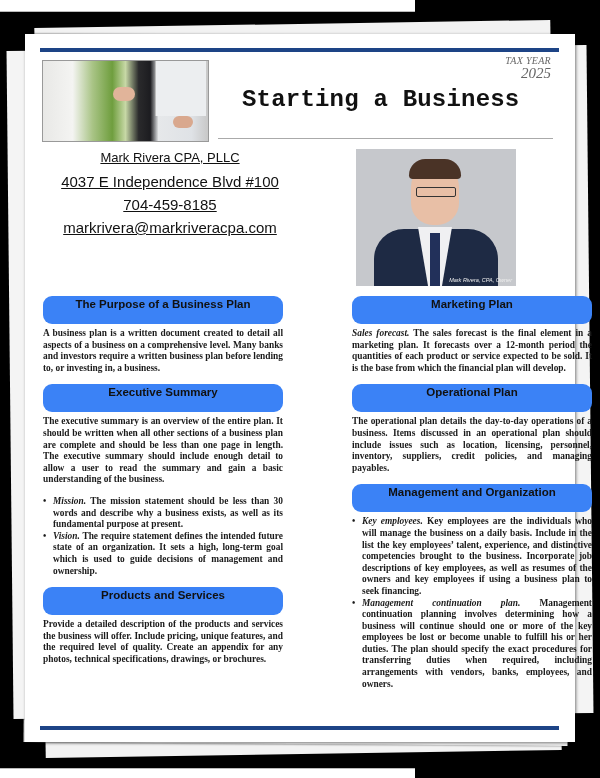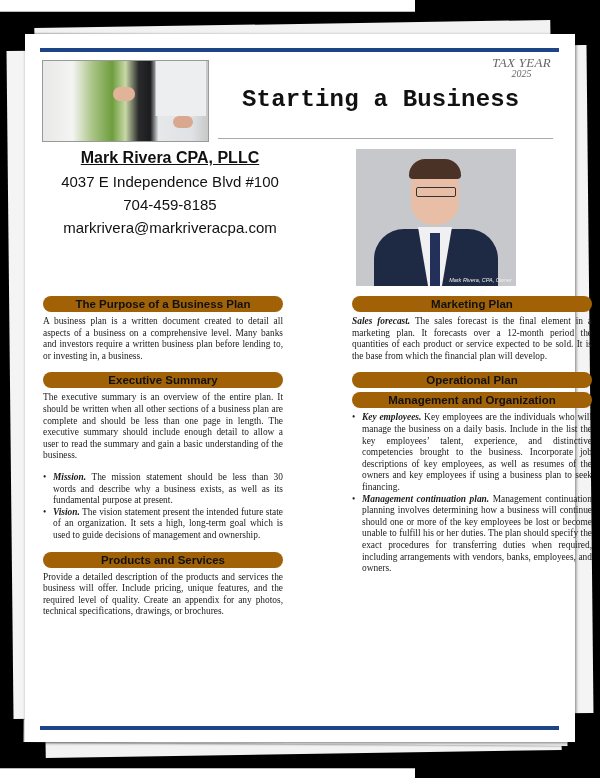--- a/index.html
+++ b/index.html
@@ -22,50 +22,50 @@
   .rule-bottom { position:absolute; left:15px; top:692px; width:519px; height:4px; background:#1d4486; }
   .hero-photo {
     position:absolute; left:17px; top:26px; width:165px; height:80px;
     background:linear-gradient(90deg,#e8e8e6 0%,#f4f4f2 18%,#a9c486 30%,#6f9e3e 42%,#c7d8a6 50%,#2a2a2c 58%,#1c1c20 65%,#e6e8ea 70%,#dfe2e6 90%,#c8c8c8 100%);
     border:1px solid #999; overflow:hidden;
   }
   .hero-photo .doc { position:absolute; left:112px; top:0; width:50px; height:55px; background:#eceef0; border-left:1px solid #bbb; }
   .hero-photo .hand1 { position:absolute; left:70px; top:26px; width:22px; height:14px; background:#e1b49a; border-radius:8px; }
   .hero-photo .hand2 { position:absolute; left:130px; top:55px; width:20px; height:12px; background:#d9a88e; border-radius:7px; }
   .tax-year { position:absolute; right:24px; top:22px; text-align:right; color:#666; font-family:"Liberation Serif", serif; font-style:italic; line-height:1; }
-  .tax-year .lbl { font-size:13px; letter-spacing:0.3px;font-style:italic; }
-  .tax-year .yr { font-size:10px;text-align:center; }
+  .tax-year .lbl { font-size:10px; letter-spacing:0.3px;font-style:italic; }
+  .tax-year .yr { font-size:15px; }
   .title {
     position:absolute; left:217px; top:52px; font-family:Liberation Mono, monospace;
     font-weight:bold; font-size:24px; color:#111; letter-spacing:0.2px;
   }
   .title-rule { position:absolute; left:193px; top:104px; width:335px; height:1px; background:#aaa; }
   .contact { position:absolute; left:10px; top:112px; width:270px; text-align:center; font-family:"Liberation Sans", sans-serif; color:#111; }
-  .contact .firm { font-size:16px; font-weight:bold; text-decoration:underline; line-height:24px; }
-  .contact .line { font-size:15px; line-height:23px; }
+  .contact .firm { font-size:13px; font-weight:normal; text-decoration:underline; line-height:24px; }
+  .contact .line { font-size:15px; line-height:23px;text-decoration:underline; }
   .portrait {
     position:absolute; left:331px; top:115px; width:160px; height:137px;
     background:#c6c8cc; overflow:hidden;
   }
   .portrait .suit { position:absolute; left:18px; top:80px; width:124px; height:70px; background:#1e2a44; border-radius:30px 30px 0 0; }
   .portrait .shirt { position:absolute; left:62px; top:78px; width:34px; height:60px; background:#f0f0f2; clip-path:polygon(0 0,100% 0,70% 100%,30% 100%); }
   .portrait .tie { position:absolute; left:74px; top:84px; width:10px; height:55px; background:#22305a; }
   .portrait .head { position:absolute; left:55px; top:14px; width:48px; height:62px; background:#e8bfa6; border-radius:24px 24px 22px 22px; }
   .portrait .hair { position:absolute; left:53px; top:10px; width:52px; height:20px; background:#4a3326; border-radius:26px 26px 6px 6px; }
   .portrait .glasses { position:absolute; left:60px; top:38px; width:38px; height:8px; border:1px solid #333; border-radius:2px; }
   .portrait .caption { position:absolute; right:4px; bottom:3px; font-family:"Liberation Sans", sans-serif; font-style:italic; font-size:5.5px; color:#eee; }
   .col { position:absolute; top:262px; width:240px; }
   .col-left { left:18px; }
   .col-right { left:291px;margin-left:36px; }
   .sec-head {
-    background:#a16207; border-radius:9px; height:16px; line-height:16px; text-align:center;
+    background:#3b82f6; border-radius:9px; height:28px; line-height:16px; text-align:center;
     font-family:"Liberation Sans", sans-serif; font-weight:bold; font-size:11.5px; color:#111;
     margin-bottom:4px;
   }
-  .body { font-size:9.4px; line-height:11.6px; color:#1a1a1a; text-align:justify; margin:0 0 10px 0; }
+  .body { font-size:9.4px; line-height:11.6px; color:#1a1a1a; text-align:justify; margin:0 0 10px 0;font-weight:bold; }
   .body p { margin:0 0 4px 0; }
   .body ul { margin:0; padding:0; list-style:none; }
   .body li { position:relative; padding-left:10px; margin-bottom:0; }
   .body li::before { content:"\2022"; position:absolute; left:0; top:0; }
   .body b { font-style:italic; }
 </style>
 </head>
 <body>
 
 <div class="top-strip"></div>
@@ -115,37 +115,40 @@
     </div>
 
     <div class="sec-head">Executive Summary</div>
     <div class="body">
       <p>The executive summary is an overview of the entire plan. It should be written when all other sections of a business plan are complete and should be less than one page in length. The executive summary should include enough detail to allow a user to read the summary and gain a basic understanding of the business.</p>
     </div>
 
     <div class="body">
       <ul>
         <li><b>Mission.</b><span> The mission statement should be less than 30 words and describe why a business exists, as well as its fundamental purpose at present.</span></li>
-        <li><b>Vision.</b><span> The vision statement present the intended future state of an organization. It sets a high, long-term goal which is used to guide decisions of management and ownership.</span></li>
+        <li><b>Vision.</b><span> The require statement defines the intended future state of an organization. It sets a high, long-term goal which is used to guide decisions of management and ownership.</span></li>
       </ul>
     </div>
 
     <div class="sec-head">Products and Services</div>
     <div class="body">
       <p>Provide a detailed description of the products and services the business will offer. Include pricing, unique features, and the required level of quality. Create an appendix for any photos, technical specifications, drawings, or brochures.</p>
     </div>
   </div>
 
   <div class="col col-right">
     <div class="sec-head">Marketing Plan</div>
     <div class="body">
       <p><b>Sales forecast.</b><span> The sales forecast is the final element in a marketing plan. It forecasts over a 12-month period the quantities of each product or service expected to be sold. It is the base from which the financial plan will develop.</span></p>
     </div>
 
     <div class="sec-head">Operational Plan</div>
+    <div class="body">
+      <p>The operational plan details the day-to-day operations of a business. Items discussed in an operational plan should include issues such as location, licensing, personnel, inventory, suppliers, credit policies, and managing payables.</p>
+    </div>
 
     <div class="sec-head">Management and Organization</div>
     <div class="body">
       <ul>
         <li><b>Key employees.</b><span> Key employees are the individuals who will manage the business on a daily basis. Include in the list the key employees’ talent, experience, and distinctive competencies brought to the business. Incorporate job descriptions of key employees, as well as resumes of the owners and key employees if using a business plan to seek financing.</span></li>
         <li><b>Management continuation plan.</b><span> Management continuation planning involves determining how a business will continue should one or more of the key employees be lost or become unable to fulfill his or her duties. The plan should specify the exact procedures for transferring duties when required, including arrangements with vendors, banks, employees, and owners.</span></li>
       </ul>
     </div>
   </div>
 

